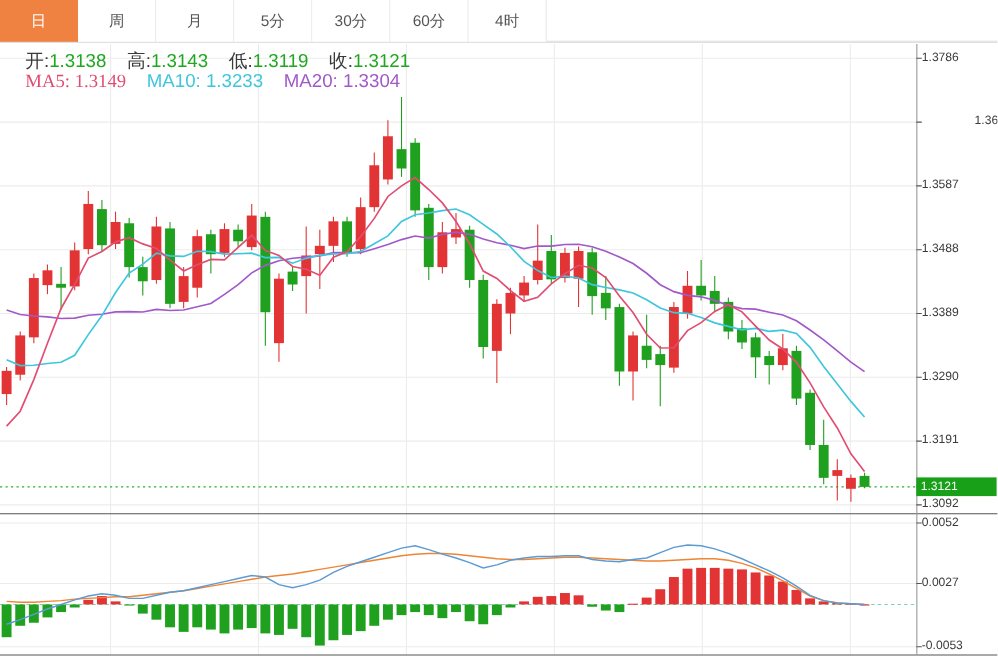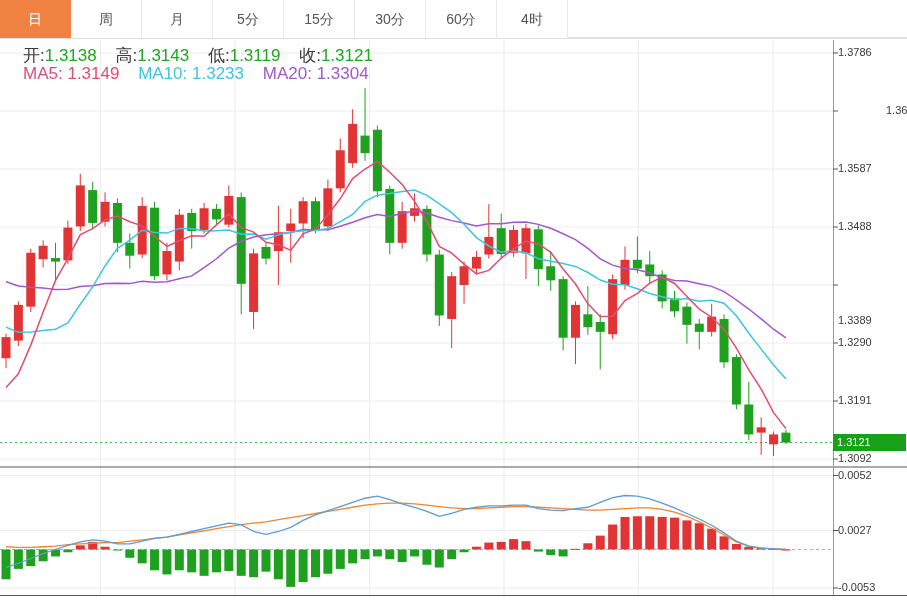--- a/index.html
+++ b/index.html
@@ -9,21 +9,21 @@
   .tabbar{position:absolute;left:0;top:0;width:907px;height:38px;display:flex;
           border-bottom:1px solid #e0e0e0;box-sizing:border-box;background:#fff;z-index:5;}
   .tab{width:71px;height:38px;line-height:38px;text-align:center;font-size:14px;color:#555;
        border-right:1px solid #e8e8e8;box-sizing:border-box;cursor:pointer;background:#fff;}
   .tab.active{background:#ef8240;color:#fff;border-right:1px solid #ef8240;}
   
   .legend{position:absolute;left:23px;font-size:17px;z-index:4;white-space:nowrap;}
   .legend .lbl{color:#3a3a3a;}
   .legend .grp{margin-right:14px;}
   .green{color:#21a621;}
-  .ma5c{color:#e14d72;}
+  .ma5c{color:#e14d72;font-family:Liberation Serif, serif;}
   .ma10c{color:#3ec6dd;}
   .ma20c{color:#a159c9;text-align:center;}
   .macdc{color:#e23434;}
   .diffc{color:#4a90d9;}
   .deac{color:#ef8432;}
   
   .axlabel{position:absolute;left:838px;font-size:11px;color:#3a3a3a;z-index:3;text-align:right;}
   .pricetag{position:absolute;left:833px;width:73px;height:17px;line-height:17px;
             background:#18a018;color:#fff;font-size:11px;text-align:left;padding-left:4px;
             box-sizing:border-box;z-index:4;}
@@ -32,21 +32,20 @@
 </head>
 <body>
 
 <div class="page">
 
   <div class="tabbar">
     <div class="tab active">日</div>
     <div class="tab">周</div>
     <div class="tab">月</div>
     <div class="tab">5分</div>
-    <div class="tab">15分</div>
     <div class="tab">30分</div>
     <div class="tab">60分</div>
     <div class="tab">4时</div>
   </div>
 
   <svg id="chart" width="907" height="602">
       <line x1="0" y1="53" x2="833" y2="53" stroke="#ececec" stroke-width="1"></line>
       <line x1="0" y1="111" x2="833" y2="111" stroke="#ececec" stroke-width="1"></line>
       <line x1="0" y1="169" x2="833" y2="169" stroke="#ececec" stroke-width="1"></line>
       <line x1="0" y1="227" x2="833" y2="227" stroke="#ececec" stroke-width="1"></line>
@@ -292,21 +291,21 @@
     <span class="grp ma10c"><span>MA10:</span> <span>1.3233</span></span>
     <span class="grp ma20c"><span>MA20:</span> <span>1.3304</span></span>
   </div>
 
 
   <div id="yaxis">
       <div class="axlabel" style="top: 46px;">1.3786</div>
       <div class="axlabel" style="top: 104px; margin-left: 48px;">1.3687</div>
       <div class="axlabel" style="top: 162px;">1.3587</div>
       <div class="axlabel" style="top: 220px;">1.3488</div>
-      <div class="axlabel" style="top: 278px; margin-top: 36px;">1.3389</div>
+      <div class="axlabel" style="top: 278px;">1.3389</div>
       <div class="axlabel" style="top: 336px;">1.3290</div>
       <div class="axlabel" style="top: 394px;">1.3191</div>
       <div class="axlabel" style="top: 452px;">1.3092</div>
       <div class="axlabel" style="top: 468.5px;">0.0052</div>
       <div class="axlabel" style="top: 523.5px;">0.0027</div>
       <div class="axlabel" style="top: 581px;">-0.0053</div>
     </div>
 
   <div class="pricetag" style="top:434px;">1.3121</div>
 

